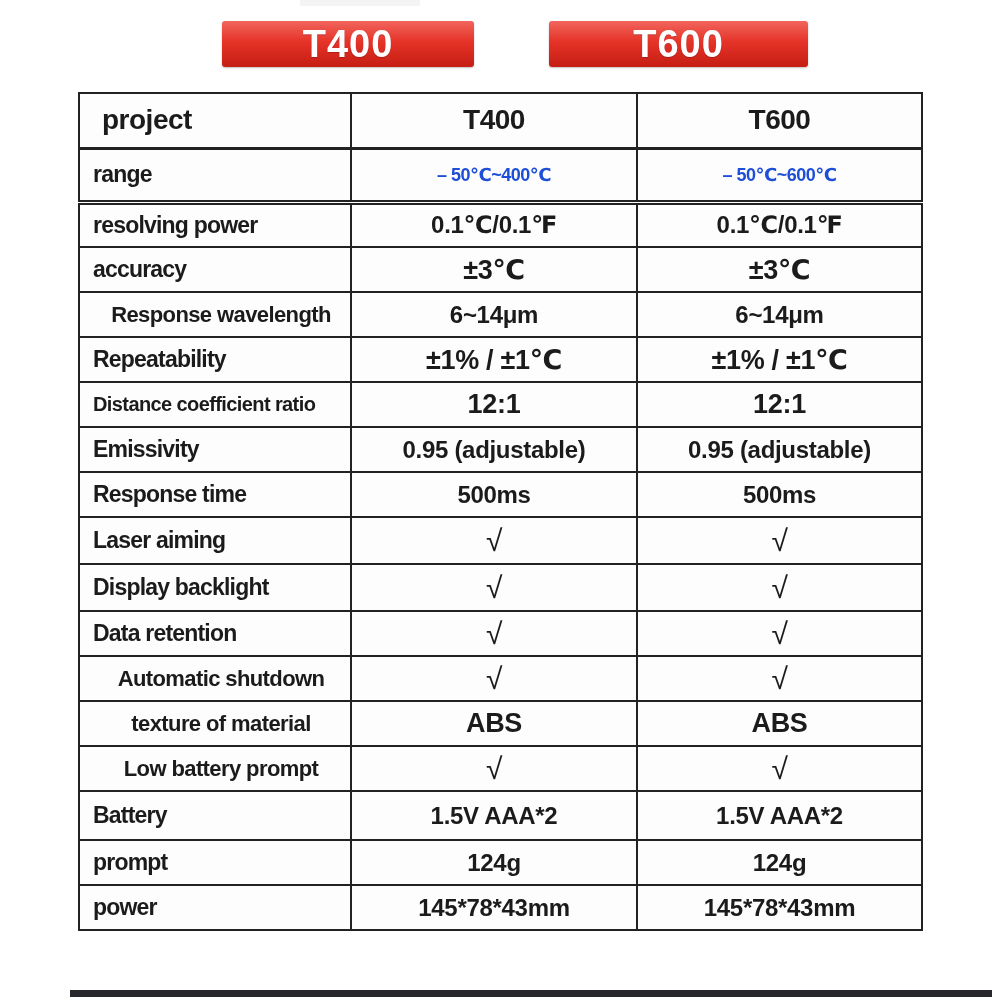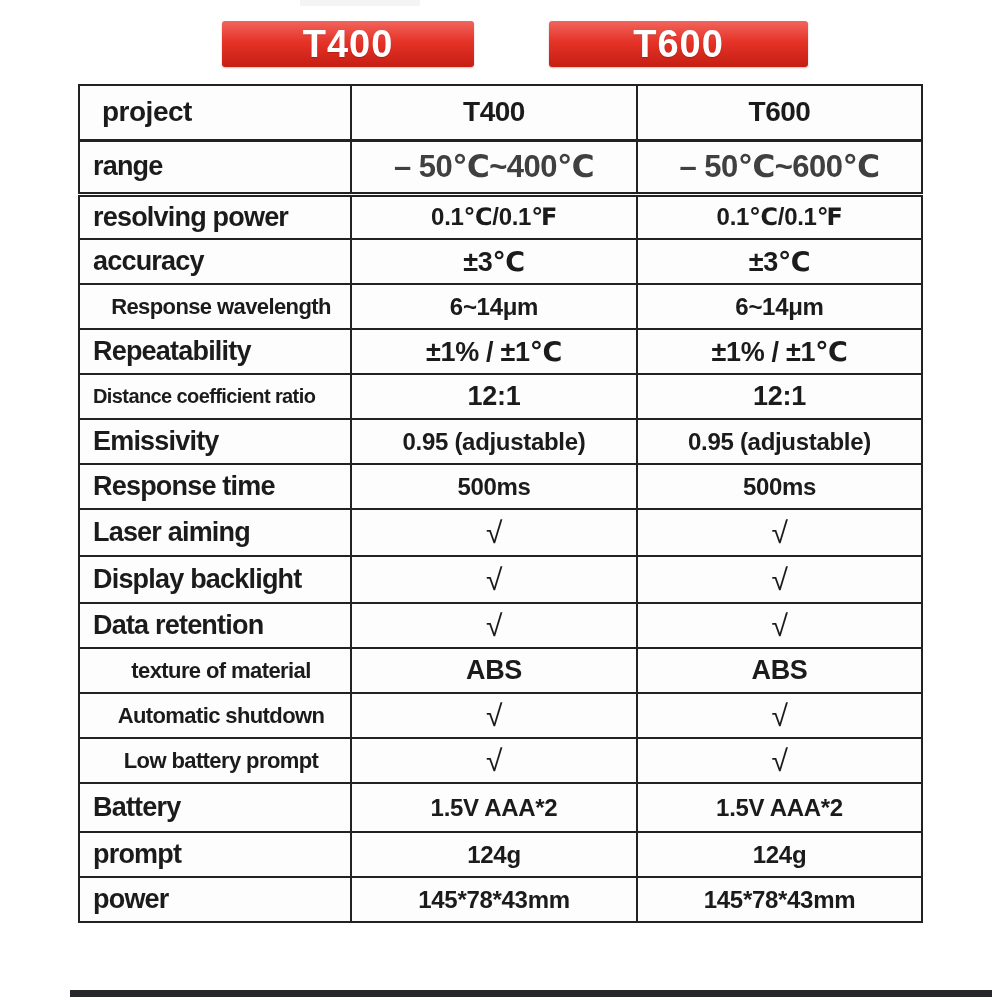--- a/index.html
+++ b/index.html
@@ -16,50 +16,50 @@
   }
   .badge span{
     color:#ffffff;font-size:38px;font-weight:bold;letter-spacing:1px;
     text-shadow:0 1px 1px rgba(0,0,0,.2);line-height:1;
   }
   .badge.t400{left:222px;width:252px;}
   .badge.t600{left:549px;width:259px;}
 
   
   table.spec{
-    position:absolute;left:78px;top:84px;width:843px;
+    position:absolute;left:78px;top:92px;width:843px;
     border-collapse:collapse;table-layout:fixed;background:#fdfdfd;
   }
   .spec th,.spec td{
     border:2px solid #222222;vertical-align:middle;overflow:hidden;white-space:nowrap;
   }
   .spec col.c1{width:272px;}
   .spec col.c2{width:286px;}
   .spec col.c3{width:285px;}
 
   .spec tr{height:45px;}
   .spec tr.h-head{height:55px;}
   .spec tr.h-range{height:54px;}
   .spec tr.h-47{height:47px;margin-left:40px;}
   .spec tr.h-49{height:49px;padding-left:44px;}
 
   .spec th{font-size:28px;font-weight:bold;letter-spacing:-.5px;border-bottom:3px solid #222;}
   .spec th.lbl{text-align:left;padding-left:22px;}
   .spec th.val{text-align:center;}
 
   .spec td.lbl{
-    text-align:left;padding-left:13px;font-weight:bold;font-size:27px;letter-spacing:-.8px;
+    text-align:left;padding-left:13px;font-weight:bold;font-size:23px;letter-spacing:-.8px;
   }
   .spec td.lbl.sm{font-size:22px;letter-spacing:-.6px;text-align:center;}
   .spec td.lbl.xs{font-size:20px;letter-spacing:-.6px;margin-top:24px;}
   .spec td.val{
     text-align:center;font-weight:bold;font-size:24px;letter-spacing:-.3px;
   }
   .spec td.val.big{font-size:27px;}
-  .spec td.val.red{color:#404040;font-size:31px;letter-spacing:-.5px;}
+  .spec td.val.red{color:#1d4ed8;font-size:18px;letter-spacing:-.5px;}
   .spec td.val.check{font-weight:400;font-size:30px;}
   .spec tr.dbl td{border-bottom:5px double #222;}
 
   
   .bottom-bar{
     position:absolute;left:70px;top:990px;width:930px;height:7px;background:#27272c;
   }
   
   .top-remnant{
     position:absolute;left:300px;top:0;width:120px;height:6px;background:#f4f4f4;
@@ -142,28 +142,28 @@
         <td class="lbl">Display backlight</td>
         <td class="val check">√</td>
         <td class="val check">√</td>
       </tr>
       <tr>
         <td class="lbl">Data retention</td>
         <td class="val check">√</td>
         <td class="val check">√</td>
       </tr>
       <tr>
+        <td class="lbl sm">Automatic shutdown</td>
+        <td class="val check">√</td>
+        <td class="val check">√</td>
+      </tr>
+      <tr>
         <td class="lbl sm">texture of material</td>
         <td class="val big">ABS</td>
         <td class="val big">ABS</td>
-      </tr>
-      <tr>
-        <td class="lbl sm">Automatic shutdown</td>
-        <td class="val check">√</td>
-        <td class="val check">√</td>
       </tr>
       <tr>
         <td class="lbl sm">Low battery prompt</td>
         <td class="val check">√</td>
         <td class="val check">√</td>
       </tr>
       <tr class="h-49">
         <td class="lbl">Battery</td>
         <td class="val">1.5V AAA*2</td>
         <td class="val">1.5V AAA*2</td>

